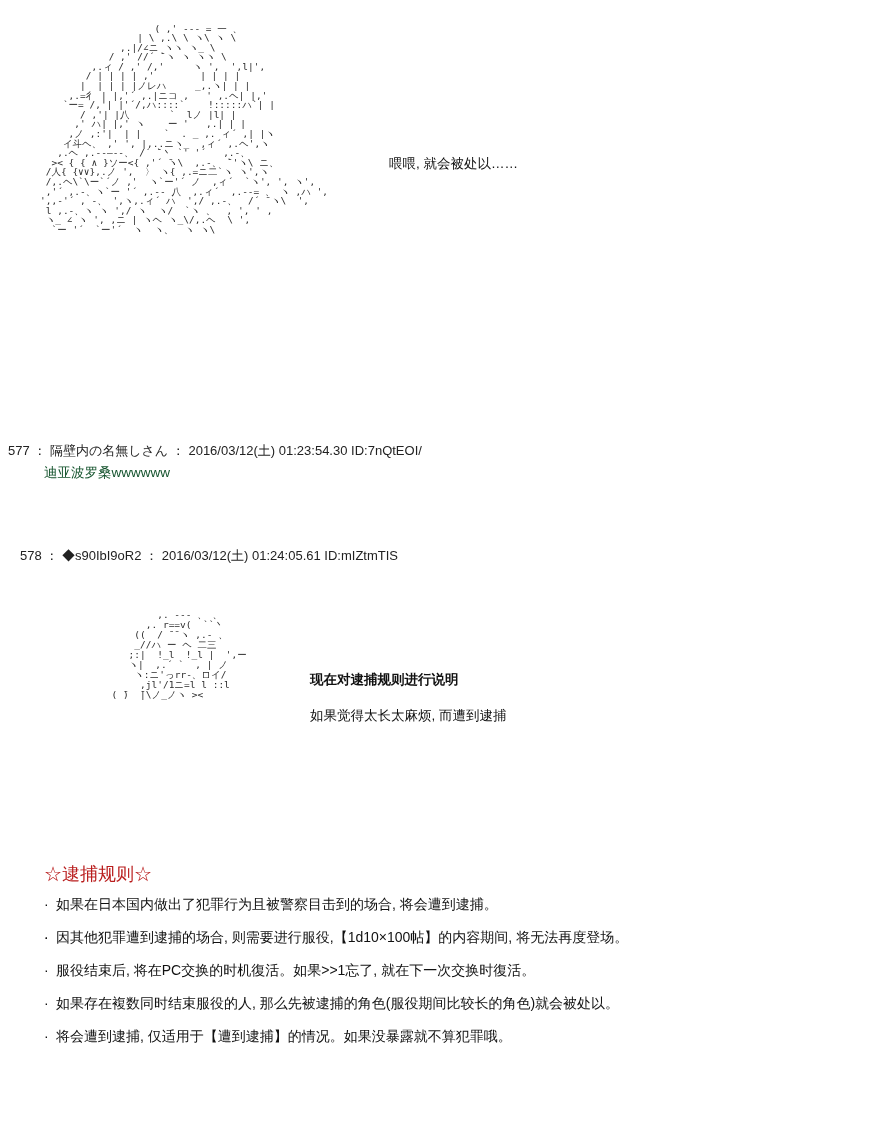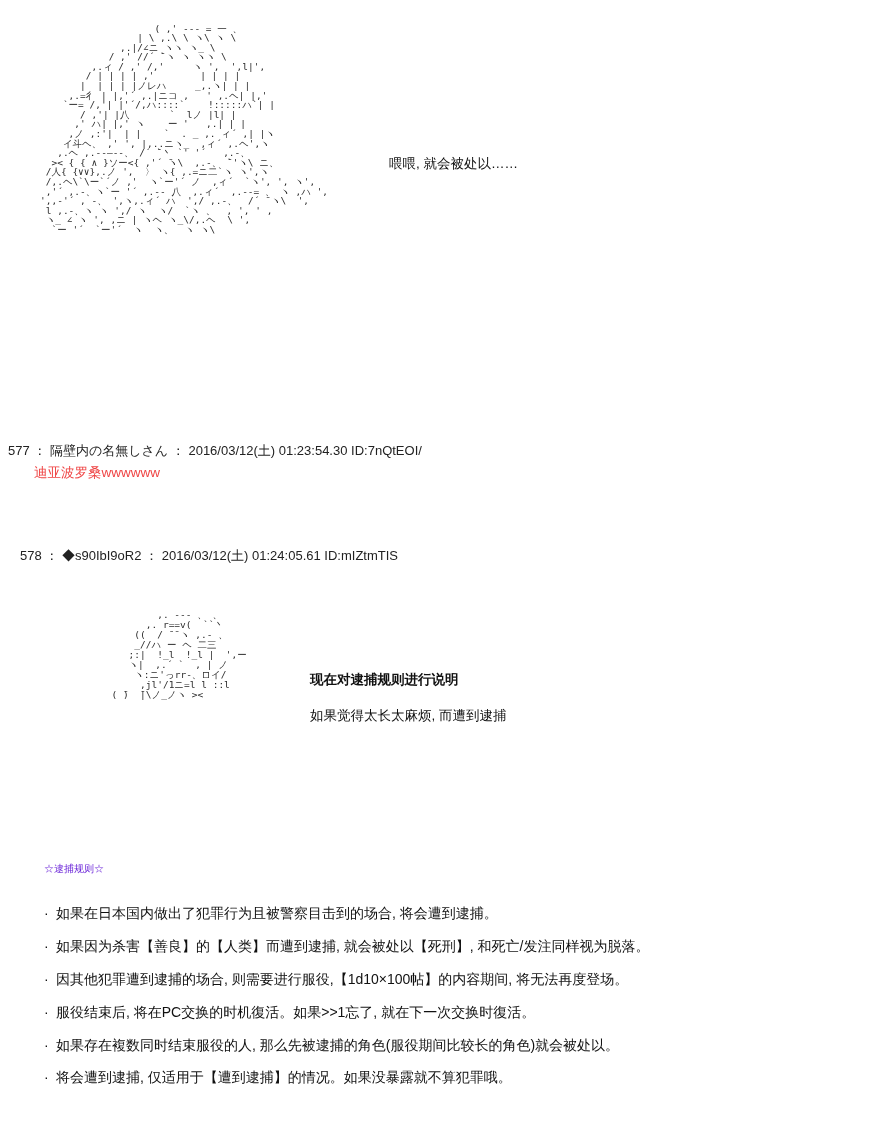--- a/index.html
+++ b/index.html
@@ -61,37 +61,37 @@
     color: #222;
     white-space: nowrap;
   }
   #post-577-header { left: 8px; top: 442px; text-align: right; }
   #post-578-header { left: 8px; top: 547px; margin-left: 12px; }
   .post-num { color: #222; }
   .post-name { color: #222; }
   .trip { color: #222; font-weight: normal; }
   .post-body-link {
     position: absolute;
-    left: 34px;
+    left: 44px;
     top: 464px;
     font-size: 13.5px;
-    color: #ef4444;
+    color: #14532d;
   }
 
   
   #rules {
     position: absolute;
     left: 44px;
     top: 862px;
     width: 800px;
   }
   #rules .rules-title {
-    font-size: 10px;
-    color: #6d28d9;
-    margin-bottom: 28px;
+    font-size: 18px;
+    color: #b91c1c;
+    margin-bottom: 9px;
   }
   #rules ul {
     list-style: none;
     margin: 0;
     padding: 0;
   }
   #rules li {
     font-size: 14px;
     color: #111;
     line-height: 1.35;
@@ -164,21 +164,21 @@
        ,jl'/1ニ=l l ::l
   ( ̄)  ̄|\ノ_ノヽ &gt;&lt;</pre>
 
   <div class="bubble-line" id="bubble-b1">现在对逮捕规则进行说明</div>
   <div class="bubble-line" id="bubble-b2">如果觉得太长太麻烦, 而遭到逮捕</div>
 
   <div id="rules">
     <div class="rules-title">☆逮捕规则☆</div>
     <ul>
       <li><span class="dot">·</span><span>如果在日本国内做出了犯罪行为且被警察目击到的场合, 将会遭到逮捕。</span></li>
-      <li><span class="dot">·</span><span>如果因为杀害【善良】的【人类】而遭到逮捕, 就会被处以【死刑】, 和死亡/发注同样视为脱落。</span></li>
+      <li><span class="dot">·</span></li>
       <li><span class="dot">·</span><span>因其他犯罪遭到逮捕的场合, 则需要进行服役,【1d10×100帖】的内容期间, 将无法再度登场。</span></li>
       <li><span class="dot">·</span><span>服役结束后, 将在PC交换的时机復活。如果&gt;&gt;1忘了, 就在下一次交换时復活。</span></li>
       <li><span class="dot">·</span><span>如果存在複数同时结束服役的人, 那么先被逮捕的角色(服役期间比较长的角色)就会被处以。</span></li>
       <li><span class="dot">·</span><span>将会遭到逮捕, 仅适用于【遭到逮捕】的情况。如果没暴露就不算犯罪哦。</span></li>
     </ul>
   </div>
 
 </div>
 
 </body></html>

